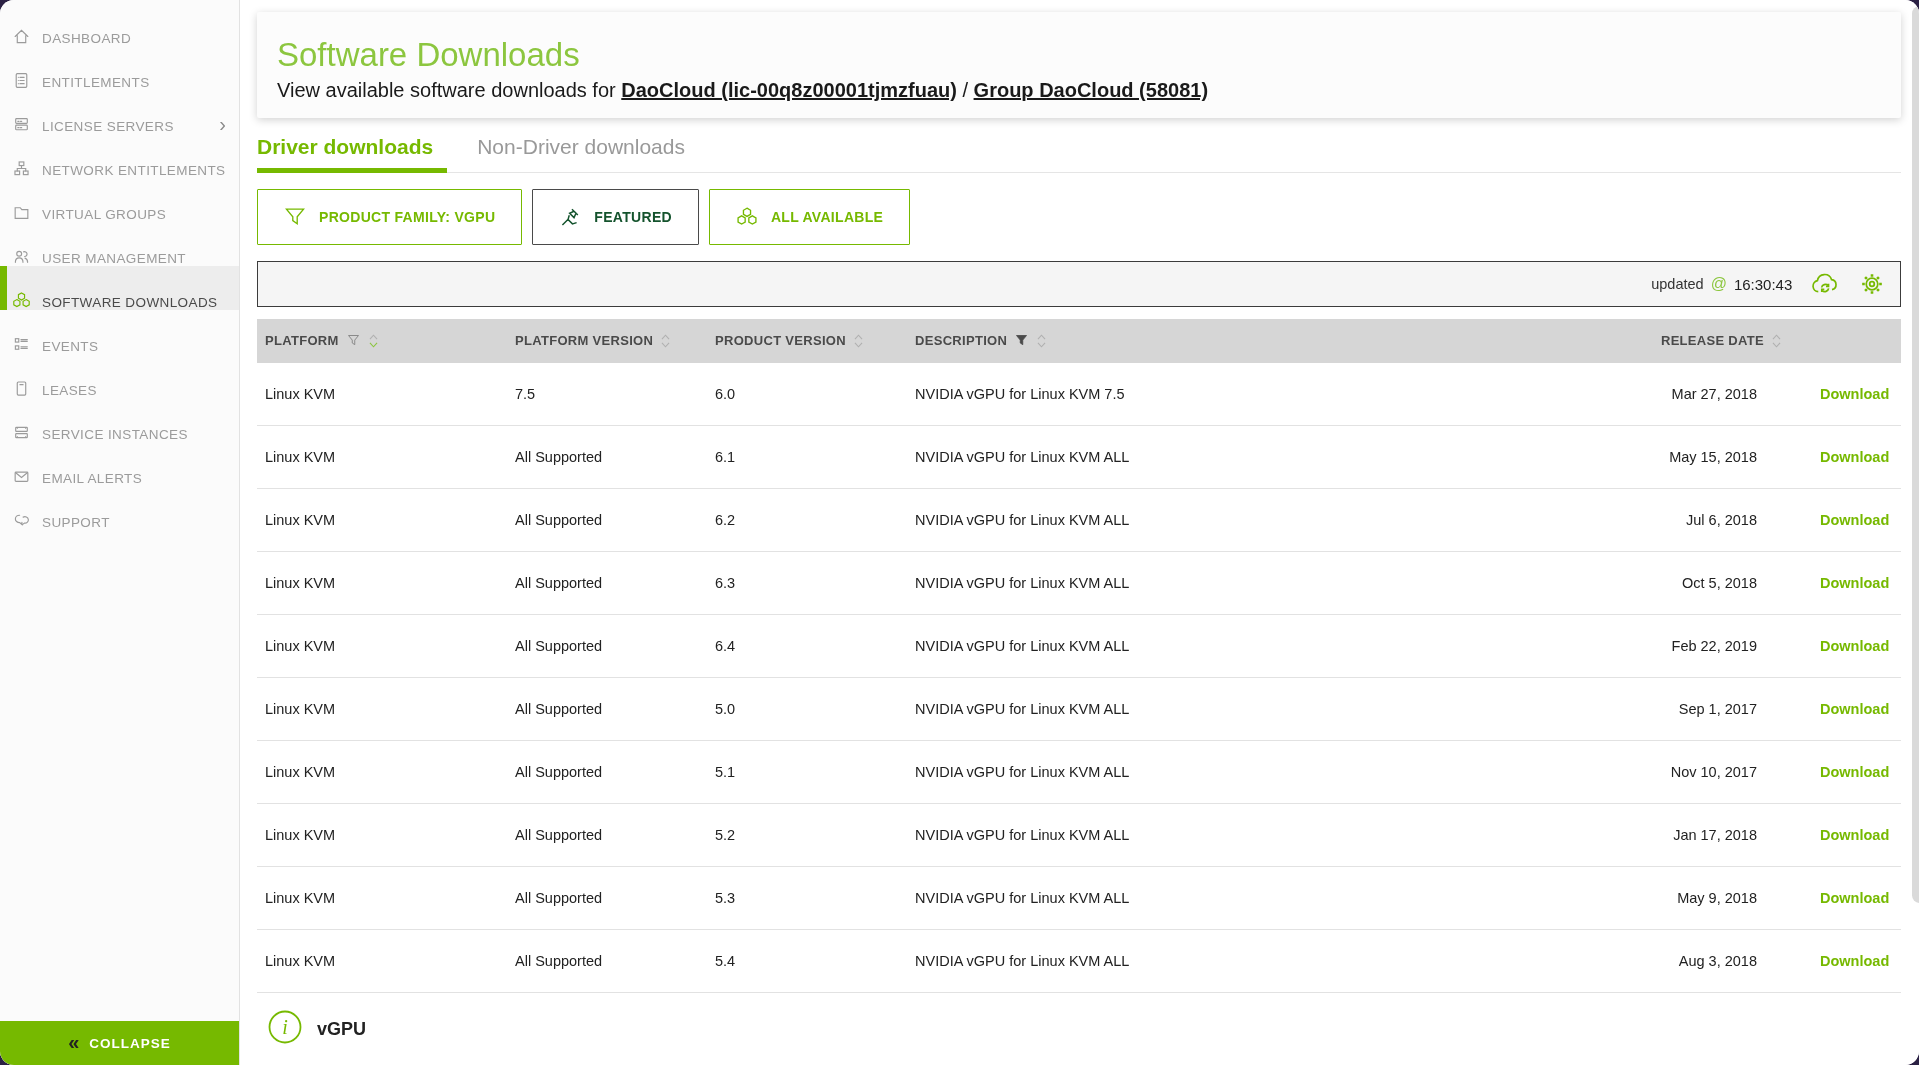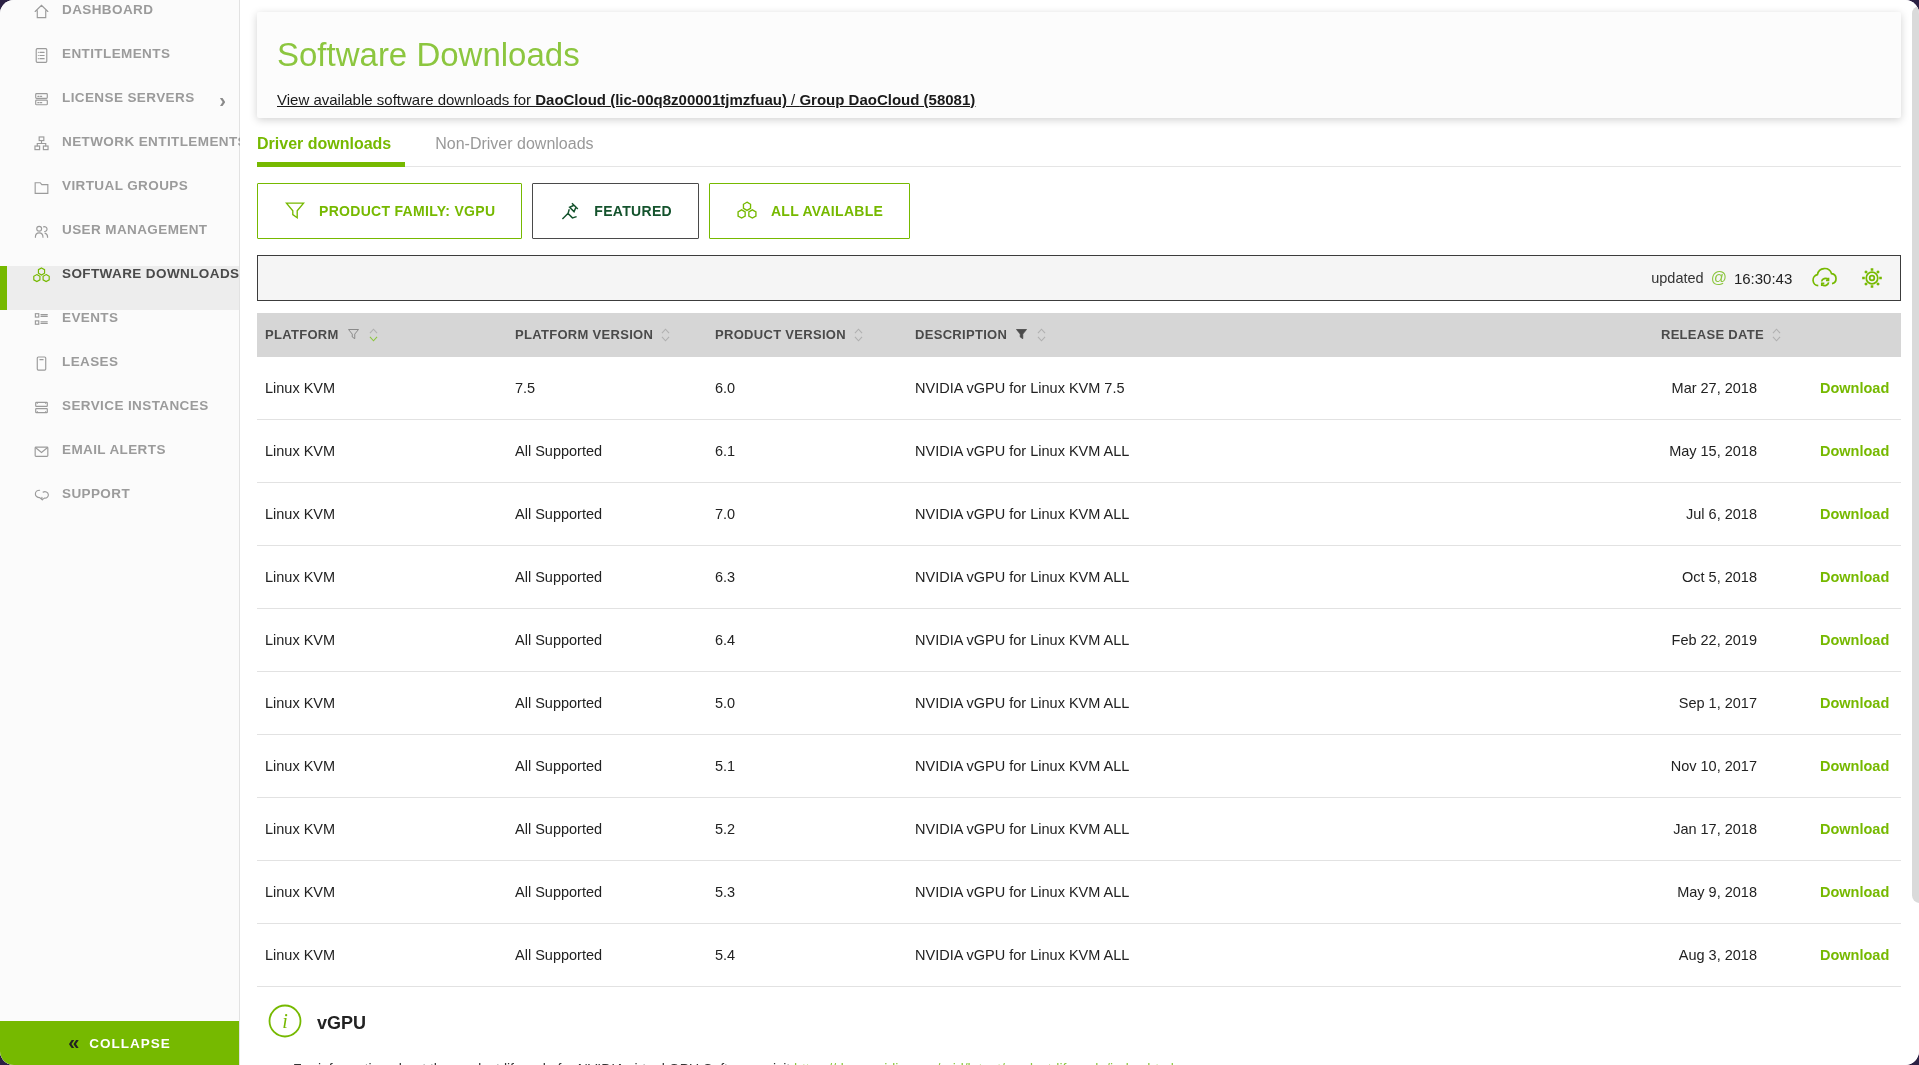--- a/index.html
+++ b/index.html
@@ -5,22 +5,22 @@
   * { box-sizing: border-box; margin: 0; padding: 0; }
   html,body { width:1919px; height:1065px; overflow:hidden; background:#2b2144;
               font-family:"Liberation Sans", sans-serif; }
   .window { width:1919px; height:1065px; border-radius:14px; overflow:hidden;
             display:flex; background:#ffffff; }
 
   
   .sidebar { width:240px; background:#fbfbfb; border-right:1px solid #e2e2e2;
              display:flex; flex-direction:column; flex-shrink:0; }
   .nav { flex:1; padding-top:2px; }
-  .nav-item { height:44px; display:flex; align-items:flex-start; padding-left:32px;
-              position:relative; cursor:pointer;font-weight:bold; }
+  .nav-item { height:44px; display:flex; align-items:flex-end; padding-left:12px;
+              position:relative; cursor:pointer; }
   .nav-item.selected { background:#ededed; }
   .nav-item.selected::before { content:''; position:absolute; left:0; top:0; bottom:0;
               width:7px; background:#76b900; }
   .nav-icon { width:19px; height:19px; color:#9b9b9b; margin-right:11px; flex-shrink:0;
               display:flex; align-items:center; justify-content:center; }
   .nav-icon svg { width:19px; height:19px; }
   .nav-item.selected .nav-icon { color:#76b900; }
   .nav-label { font-size:13.5px; color:#9b9b9b; letter-spacing:0.4px; white-space:nowrap; }
   .nav-item.selected .nav-label { color:#4a4a4a; }
   .nav-chevron { position:absolute; right:13px; color:#8a8a8a; font-size:20px; line-height:1; }
@@ -29,25 +29,25 @@
   .collapse-icon { color:#222; font-size:20px; font-weight:700; line-height:1; margin-top:-2px; }
   .collapse-label { color:#fff; font-size:13.5px; font-weight:700; letter-spacing:1px;text-align:center; }
 
   
   .main { flex:1; position:relative; background:#fff; }
   .content { padding:0 29px 0 17px; }
 
   .header-card { margin-top:12px; background:#fcfcfc; border-radius:2px;
                  box-shadow:0 2px 8px rgba(0,0,0,0.18); padding:24px 20px 20px 20px; height:106px; }
   .page-title { font-size:33px; font-weight:400; color:#8cc63f; }
-  .subtitle { margin-top:17px; font-size:15px; color:#1a1a1a;text-decoration:underline; }
+  .subtitle { margin-top:5px; font-size:20px; color:#1a1a1a; }
   .subtitle a { color:#1a1a1a; font-weight:700; text-decoration:underline; cursor:pointer; }
 
   .tabs { display:flex; gap:44px; padding-top:17px; border-bottom:1px solid #e5e5e5; }
-  .tab { font-size:16px; padding-bottom:13px; position:relative; cursor:pointer;
+  .tab { font-size:21px; padding-bottom:13px; position:relative; cursor:pointer;
          color:#999; font-weight:400; }
   .tab.active { color:#76b900; font-weight:700; }
   .tab.active::after { content:''; position:absolute; left:0; right:-14px; bottom:-1px;
          height:5px; background:#76b900; }
 
   .filter-row { margin-top:16px; display:flex; gap:10px; }
   .filter-btn { height:56px; background:#fff; display:flex; align-items:center;
          padding:0 26px; gap:13px; cursor:pointer; font-size:14px; font-weight:700;
          letter-spacing:0.3px; border:1px solid; border-radius:1px; }
   .filter-btn.green { border-color:#76b900; color:#76b900; }
@@ -351,21 +351,21 @@
             <div class="tcell c0">Linux KVM</div>
             <div class="tcell c1">All Supported</div>
             <div class="tcell c2">6.1</div>
             <div class="tcell c3">NVIDIA vGPU for Linux KVM ALL</div>
             <div class="tcell c4">May 15, 2018</div>
             <div class="tcell c5"><a class="download-link" href="#">Download</a></div>
           </div>
           <div class="trow grid-cols">
             <div class="tcell c0">Linux KVM</div>
             <div class="tcell c1">All Supported</div>
-            <div class="tcell c2">7.0</div>
+            <div class="tcell c2">6.2</div>
             <div class="tcell c3">NVIDIA vGPU for Linux KVM ALL</div>
             <div class="tcell c4">Jul 6, 2018</div>
             <div class="tcell c5"><a class="download-link" href="#">Download</a></div>
           </div>
           <div class="trow grid-cols">
             <div class="tcell c0">Linux KVM</div>
             <div class="tcell c1">All Supported</div>
             <div class="tcell c2">6.3</div>
             <div class="tcell c3">NVIDIA vGPU for Linux KVM ALL</div>
             <div class="tcell c4">Oct 5, 2018</div>

